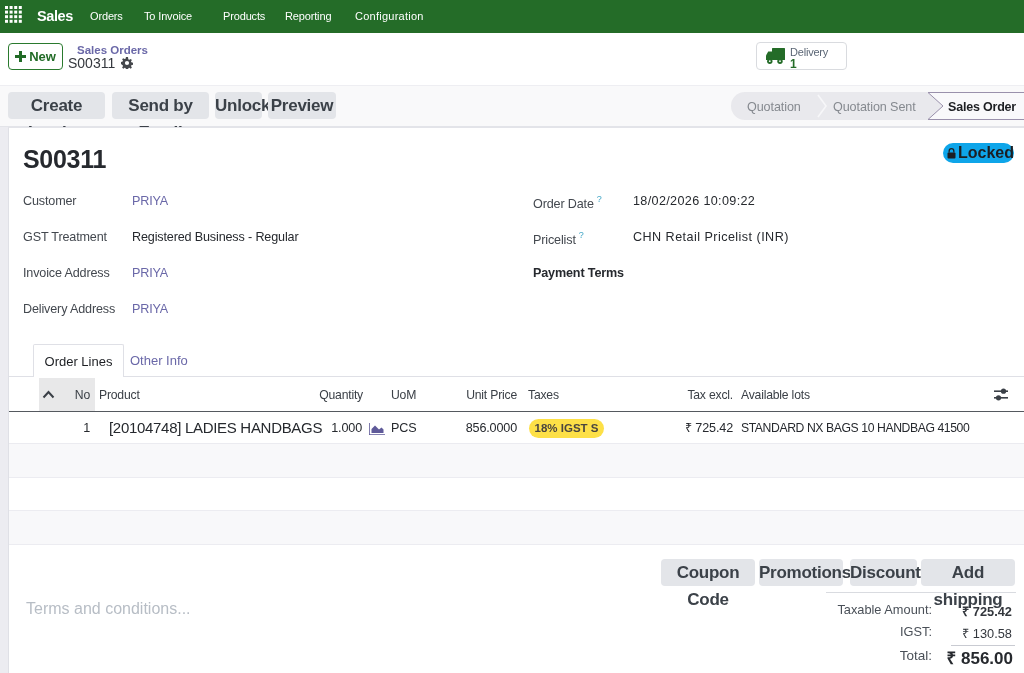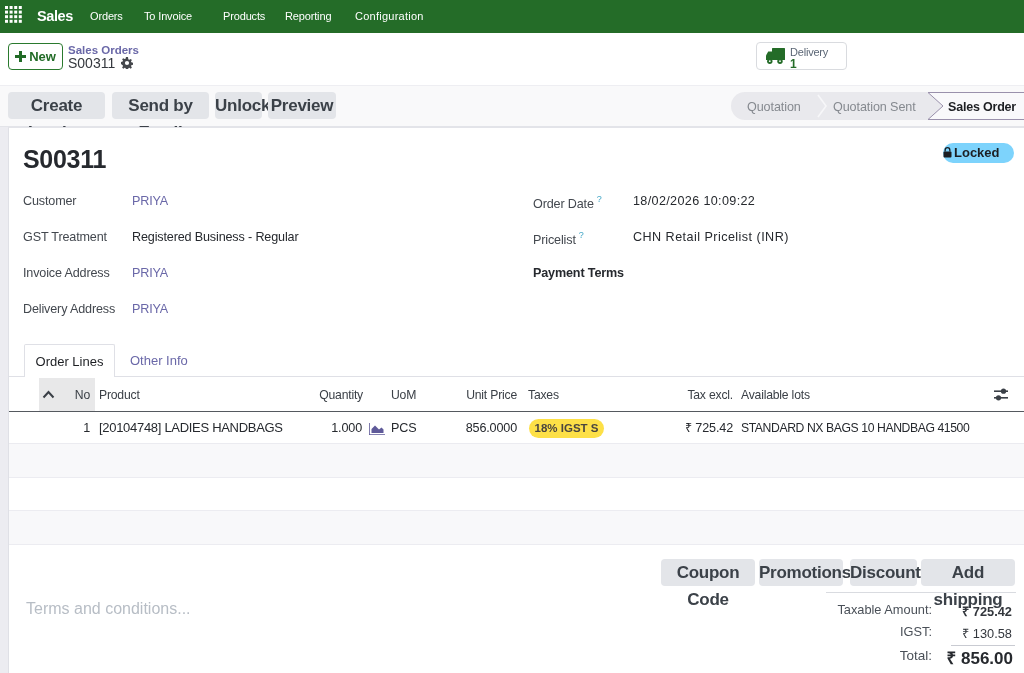--- a/index.html
+++ b/index.html
@@ -7,45 +7,45 @@
   body { font-family:"Liberation Sans", sans-serif; background:#fff; position:relative; }
   .abs { position:absolute; }
 
   
   .navbar { position:absolute; left:0; top:0; width:1024px; height:33px; background:#246c28; }
   .nav-item { position:absolute; top:0; height:33px; line-height:33px; color:#fff; font-size:11px; letter-spacing:-0.15px; }
   .brand { font-weight:700; font-size:14.5px; letter-spacing:-0.4px; }
 
   
   .btn-new { position:absolute; left:8px; top:43px; width:55px; height:27px; border:1px solid #2a7a2e; border-radius:4px; background:#fff; color:#216b26; font-weight:700; font-size:13px; text-align:center; line-height:25px; }
-  .bc-top { position:absolute; left:68px; top:44px; font-size:11.5px; font-weight:700; color:#6a68a8; }
+  .bc-top { position:absolute; left:77px; top:44px; font-size:11.5px; font-weight:700; color:#6a68a8; }
   .bc-bottom { position:absolute; left:68px; top:55px; font-size:14px; color:#35383e; }
 
   .btn-delivery { position:absolute; left:756px; top:42px; width:91px; height:28px; background:#fff; border:1px solid #d9dbdf; border-radius:4px; }
 
   
   .ctrlbar { position:absolute; left:0; top:85px; width:1024px; height:42px; background:#f9f9fa; border-top:1px solid #eeeef2; border-bottom:1px solid #e3e4e9; }
   .gbtn { position:absolute; top:92px; height:27px; background:#e3e5e9; border-radius:4px; color:#3b4148; font-weight:700; font-size:17px; letter-spacing:-0.25px; text-align:center; line-height:27px; }
 
   
   .page-bg { position:absolute; left:0; top:127px; width:1024px; height:546px; background:#ececf1; }
   .sheet { position:absolute; left:8px; top:127px; width:1016px; height:546px; background:#fff; border-left:1px solid #dfe0e6; border-top:1px solid #e3e4e9; }
 
-  .locked { position:absolute; left:943px; top:143px; width:71px; height:20px; background:#7dd3fc; border-radius:10px; font-size:13px; font-weight:700; color:#1c1e22; text-align:left; line-height:20px; }
+  .locked { position:absolute; left:943px; top:143px; width:71px; height:20px; background:#0ea5e9; border-radius:10px; font-size:16px; font-weight:700; color:#1c1e22; text-align:right; line-height:20px; }
 
   h1.docname { position:absolute; left:23px; top:145px; font-size:25px; font-weight:700; color:#26292e; letter-spacing:-0.3px; }
 
   .flabel { position:absolute; font-size:12.6px; letter-spacing:-0.15px; color:#43484f; }
   .fvalue { position:absolute; font-size:12.6px; letter-spacing:-0.15px; color:#26292e; }
   .link { color:#6a68a8; }
   .sup-q { font-size:9px; color:#43a6c6; vertical-align:6px; margin-left:3px; }
 
   
   .tabline { position:absolute; left:9px; top:376px; width:1015px; height:1px; background:#dfe0e6; }
-  .tab-active { position:absolute; left:24px; top:344px; width:91px; height:33px; background:#fff; border:1px solid #dfe0e6; border-bottom:none; border-radius:2px 2px 0 0; font-size:13px; color:#1d1f23; text-align:center; line-height:33px; }
+  .tab-active { position:absolute; left:33px; top:344px; width:91px; height:33px; background:#fff; border:1px solid #dfe0e6; border-bottom:none; border-radius:2px 2px 0 0; font-size:13px; color:#1d1f23; text-align:center; line-height:33px; }
   .tab-other { position:absolute; left:130px; top:344px; width:70px; height:33px; font-size:13px; color:#6a68a8; line-height:33px; }
 
   
   .th { position:absolute; top:378px; height:46px; line-height:34px; font-size:12.2px; letter-spacing:-0.2px; font-weight:400; color:#3b4047; }
   .hdr-no-bg { position:absolute; left:39px; top:378px; width:56px; height:34px; background:#e8e8e9; }
   .hdr-border { position:absolute; left:9px; top:411px; width:1015px; height:1px; background:#55595f; }
   .td { position:absolute; top:412px; height:32px; line-height:32px; font-size:12.6px; letter-spacing:-0.15px; color:#26292e; }
   .row-border { position:absolute; left:9px; top:443px; width:1015px; height:1px; background:#ebebf0; }
   .stripe { position:absolute; left:9px; width:1015px; background:#f8f8fa; border-bottom:1px solid #ececf1; }
   .tag { position:absolute; left:529px; top:419px; width:75px; height:19px; background:#fde047; border-radius:10px; font-size:11.5px; font-weight:700; color:#4a453f; text-align:center; line-height:19px; }
@@ -177,21 +177,21 @@
   <g stroke="#3b4047" stroke-width="1.6" fill="none">
     <line x1="0" y1="3.2" x2="14" y2="3.2"></line>
     <line x1="0" y1="9.8" x2="14" y2="9.8"></line>
   </g>
   <circle cx="9.5" cy="3.2" r="2.6" fill="#3b4047"></circle>
   <circle cx="4.5" cy="9.8" r="2.6" fill="#3b4047"></circle>
 </svg>
 <div class="hdr-border"></div>
 
 <div class="td right" style="left:40px;width:50px">1</div>
-<div class="td link" style="left:99px;font-size:13px;letter-spacing:-0.3px">[20104748] LADIES HANDBAGS</div>
+<div class="td link" style="left:109px;font-size:15px;letter-spacing:-0.3px">[20104748] LADIES HANDBAGS</div>
 <div class="td right" style="left:262px;width:100px">1.000</div>
 <svg class="abs" style="left:369px;top:423px" width="16" height="12" viewBox="0 0 16 12">
   <path d="M0 0 V12 H16" fill="none" stroke="#5f5a99" stroke-width="1.6"></path>
   <path d="M2.5 10 V6 L6 2.5 L10 6.5 L12.5 4.5 L14.5 6.5 V10 Z" fill="#5f5a99"></path>
 </svg>
 <div class="td" style="left:391px">PCS</div>
 <div class="td right" style="left:417px;width:100px">856.0000</div>
 <div class="tag">18% IGST S</div>
 <div class="td right" style="left:633px;width:100px">₹ 725.42</div>
 <div class="td" style="left:741px;font-size:12.2px;letter-spacing:-0.4px">STANDARD NX BAGS 10 HANDBAG 41500</div>

